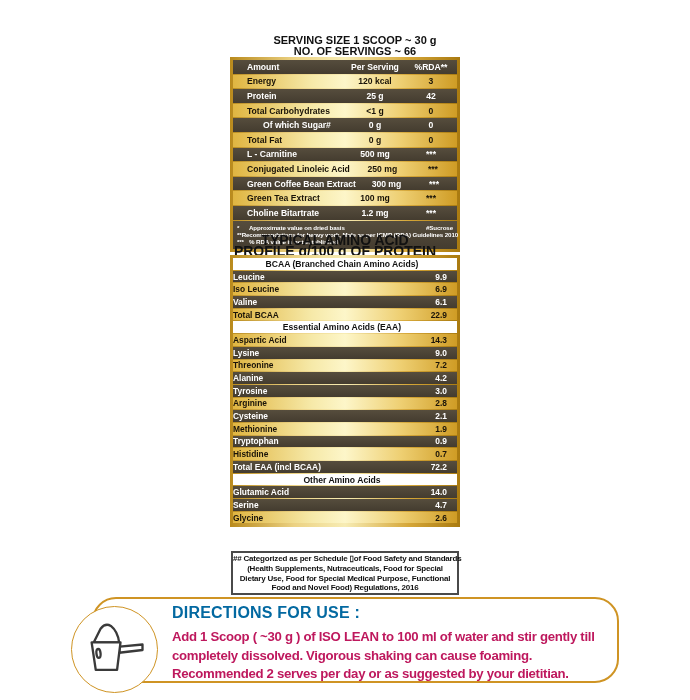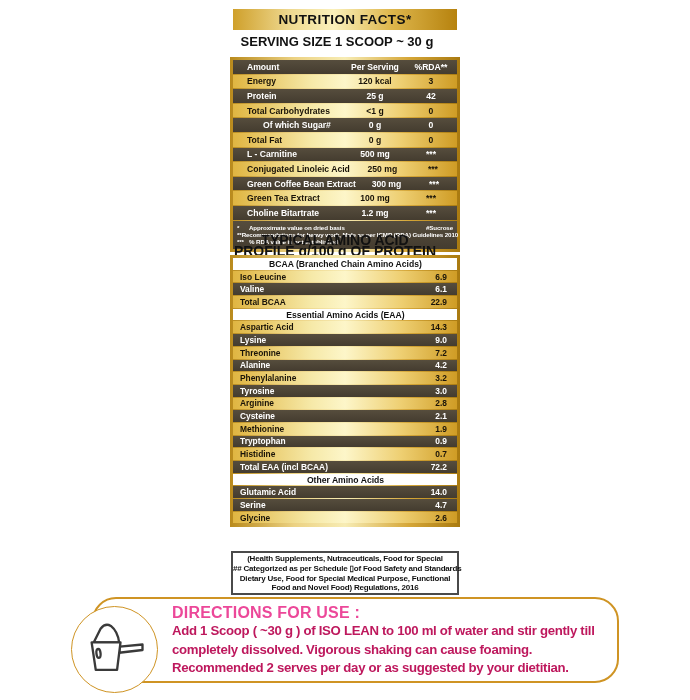--- a/index.html
+++ b/index.html
@@ -6,22 +6,22 @@
   html,body { background:#ffffff; }
   body { font-family:"Liberation Sans", sans-serif; font-weight:bold; }
   #page { position:relative; width:690px; height:700px; background:#fff; overflow:hidden; }
 
   
   .banner { position:absolute; left:233px; top:9px; width:224px; height:21px;
     background:linear-gradient(90deg,#cfa02b 0%,#eed88f 25%,#faf0bb 45%,#dfb84e 70%,#b6820e 100%);
     display:flex; align-items:center; justify-content:center;
     color:#111; font-size:13.5px; letter-spacing:.4px; }
 
-  .serv-line { position:absolute; left:222px; width:230px; text-align:center;
-    color:#111; font-size:13px; }
+  .serv-line { position:absolute; left:240px; width:230px; text-align:center;
+    color:#111; font-size:11px; }
   #serv1 { top:34px; } #serv2 { top:45px; }
 
   
   .frame { position:absolute; left:230px; width:230px; padding:3px;
     background:linear-gradient(90deg,#b98a1c 0%,#ecd283 28%,#f7ecb4 50%,#d5a637 78%,#a97a10 100%); }
   #nutri-frame { top:57px; }
 
   .nrow { height:13.6px; margin-bottom:1px; display:flex; align-items:center;
     font-size:8.6px; padding-left:14px; padding-right:6px; }
   .nrow:last-child { margin-bottom:0; }
@@ -41,47 +41,45 @@
   .fn-marker { width:12px; }
   .fn-text { flex:1; text-align:left; }
   .fn-right { text-align:right; }
 
   
   .amino-heading { position:absolute; left:220px; width:230px; text-align:center;
     color:#111; font-size:14px; }
   #amino-h1 { top:232px; } #amino-h2 { top:243px; }
   #amino-frame { top:255px; }
   .arow { height:11.7px; margin-bottom:1px; display:flex; align-items:center;
-    font-size:8.4px; padding-left:7px; padding-right:6px; }
+    font-size:8.4px; padding-right:6px; }
   .arow.whitehdr { font-size:8.6px; }
 
   
   #regulation { position:absolute; left:231px; top:551px; width:228px; height:44px;
     background:#fff; border:2px solid #4a4a4a; text-align:center; color:#111;
     font-size:8px; letter-spacing:-.2px; line-height:9.8px; padding-top:1px; white-space:nowrap; }
 
   
   #dir-rect { position:absolute; left:92px; top:597px; width:527px; height:86px;
     border:2px solid #cf9424; border-radius:24px; background:#fff; }
   #dir-circle { position:absolute; left:71px; top:606px; width:87px; height:87px;
     border:1.6px solid #cf9424; border-radius:50%; background:#fff; z-index:2;
     display:flex; align-items:center; justify-content:center; }
   #dir-content { position:absolute; left:172px; top:604px; width:460px; z-index:3; }
-  #dir-title { color:#ec4899; font-size:16px; letter-spacing:.2px; margin-bottom:0; }
+  #dir-title { color:#0369a1; font-size:16px; letter-spacing:.2px; margin-bottom:6px; }
   .dir-body-line { color:#be185d; font-size:13.2px; letter-spacing:-.3px; line-height:18.5px; white-space:nowrap; }
 </style>
 </head>
 <body>
 
 <div id="page">
 
-  <div class="banner">
-    <span>NUTRITION FACTS*</span>
-  </div>
   <div class="serv-line" id="serv1">SERVING SIZE 1 SCOOP ~ 30 g</div>
+  <div class="serv-line" id="serv2">NO. OF SERVINGS ~ 66</div>
 
   <div class="frame" id="nutri-frame">
     <div class="nrow dark">
       <span class="cell-name">Amount</span>
       <span class="cell-serving">Per Serving</span>
       <span class="cell-rda">%RDA**</span>
     </div>
     <div id="nutri-rows">
         <div class="nrow gold">
           <span class="cell-name">Energy</span>
@@ -150,20 +148,24 @@
       </div>
     </div>
   </div>
 
   <div class="amino-heading" id="amino-h1">TYPICAL AMINO ACID</div>
   <div class="amino-heading" id="amino-h2">PROFILE g/100 g OF PROTEIN</div>
 
   <div class="frame" id="amino-frame">
     <div id="amino-rows">
         <div class="arow whitehdr">BCAA (Branched Chain Amino Acids)</div>
+        <div class="arow dark">
+          <span class="cell-name">Leucine</span>
+          <span class="cell-val">9.9</span>
+        </div>
         <div class="arow gold">
           <span class="cell-name">Iso Leucine</span>
           <span class="cell-val">6.9</span>
         </div>
         <div class="arow dark">
           <span class="cell-name">Valine</span>
           <span class="cell-val">6.1</span>
         </div>
         <div class="arow gold">
           <span class="cell-name">Total BCAA</span>
@@ -179,24 +181,20 @@
           <span class="cell-val">9.0</span>
         </div>
         <div class="arow gold">
           <span class="cell-name">Threonine</span>
           <span class="cell-val">7.2</span>
         </div>
         <div class="arow dark">
           <span class="cell-name">Alanine</span>
           <span class="cell-val">4.2</span>
         </div>
-        <div class="arow gold">
-          <span class="cell-name">Phenylalanine</span>
-          <span class="cell-val">3.2</span>
-        </div>
         <div class="arow dark">
           <span class="cell-name">Tyrosine</span>
           <span class="cell-val">3.0</span>
         </div>
         <div class="arow gold">
           <span class="cell-name">Arginine</span>
           <span class="cell-val">2.8</span>
         </div>
         <div class="arow dark">
           <span class="cell-name">Cysteine</span>
@@ -228,22 +226,22 @@
           <span class="cell-val">4.7</span>
         </div>
         <div class="arow gold">
           <span class="cell-name">Glycine</span>
           <span class="cell-val">2.6</span>
         </div>
       </div>
   </div>
 
   <div id="regulation">
+    <div>## Categorized as per Schedule ▯of Food Safety and Standards</div>
     <div>(Health Supplements, Nutraceuticals, Food for Special</div>
-    <div>## Categorized as per Schedule ▯of Food Safety and Standards</div>
     <div>Dietary Use, Food for Special Medical Purpose, Functional</div>
     <div>Food and Novel Food) Regulations, 2016</div>
   </div>
 
   <div id="dir-rect"></div>
   <div id="dir-circle">
     <svg width="66" height="62" viewBox="0 0 96 90">
       <g fill="#ffffff" stroke="#3a3a3a" stroke-width="3.4" stroke-linejoin="round">
 
         <path d="M17,34 L27,14 Q34,5 42,10 Q52,18 54,34 Z"></path>

